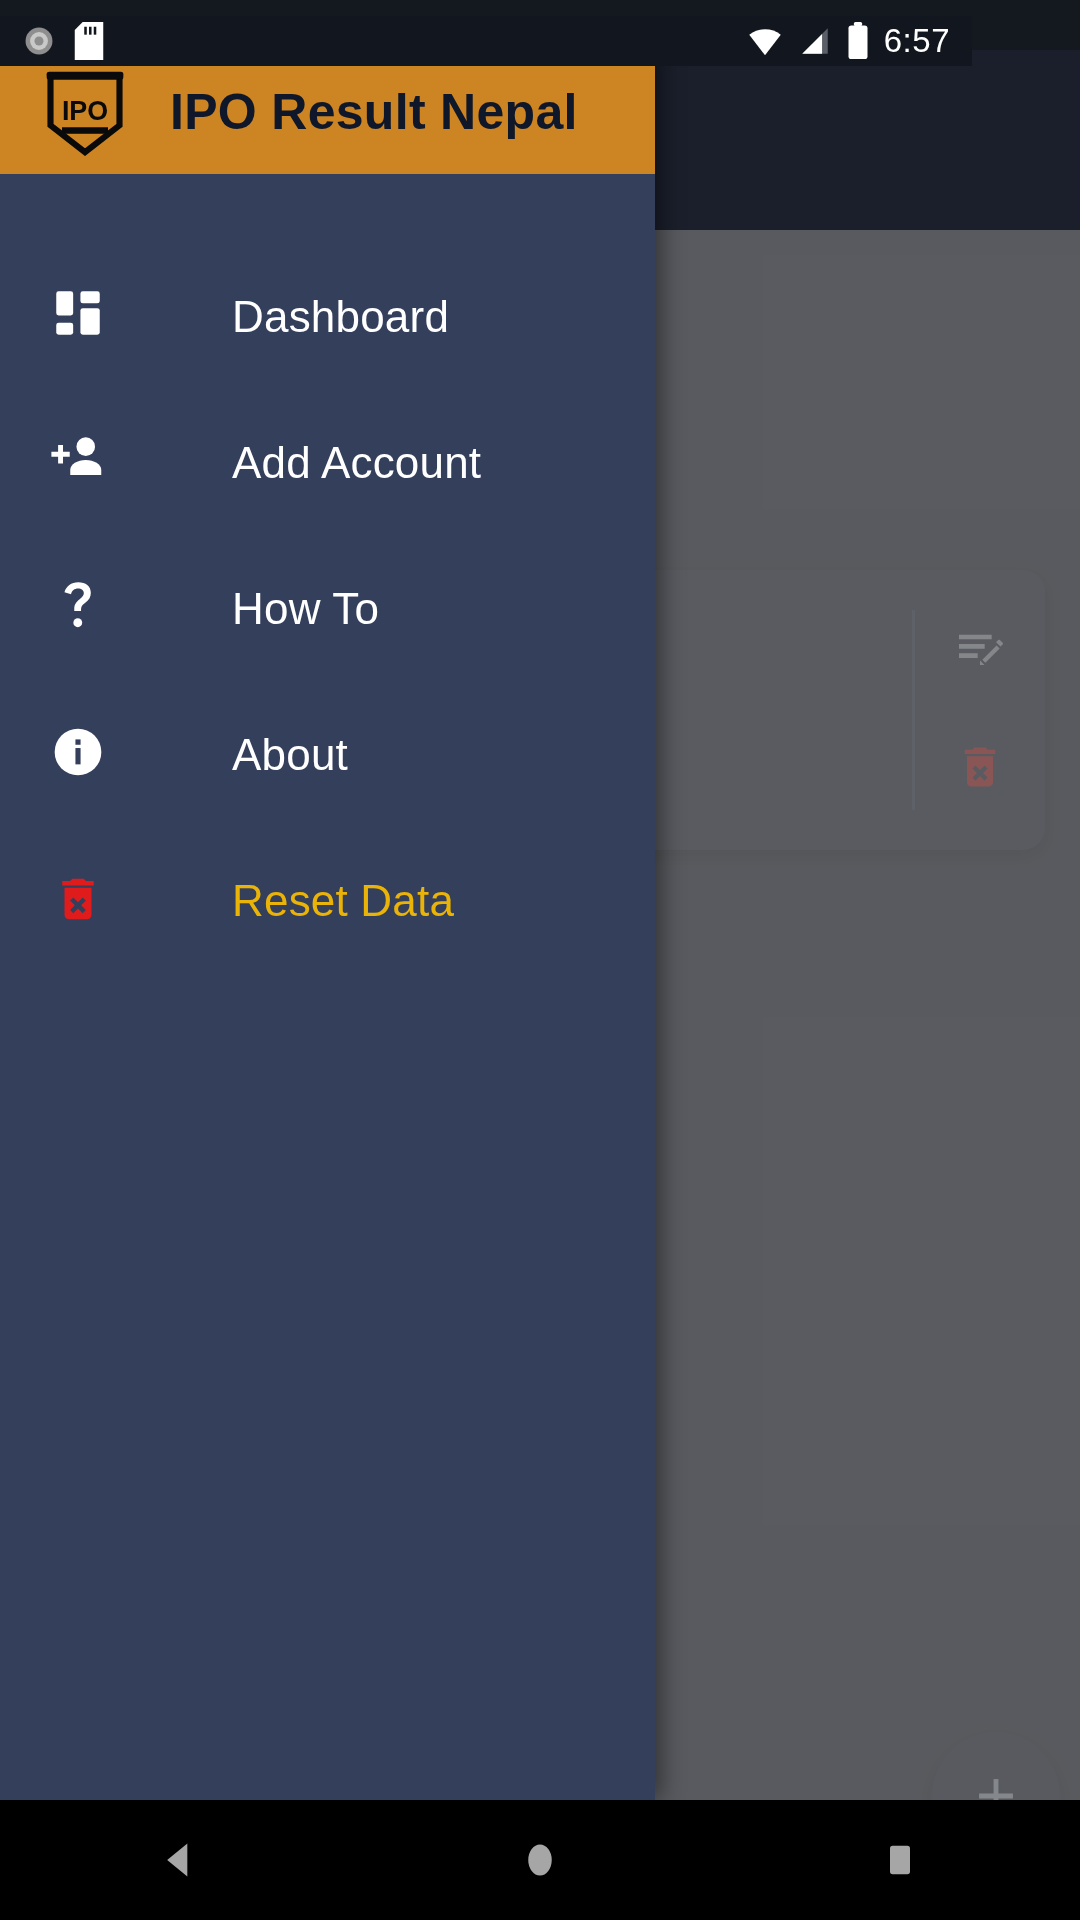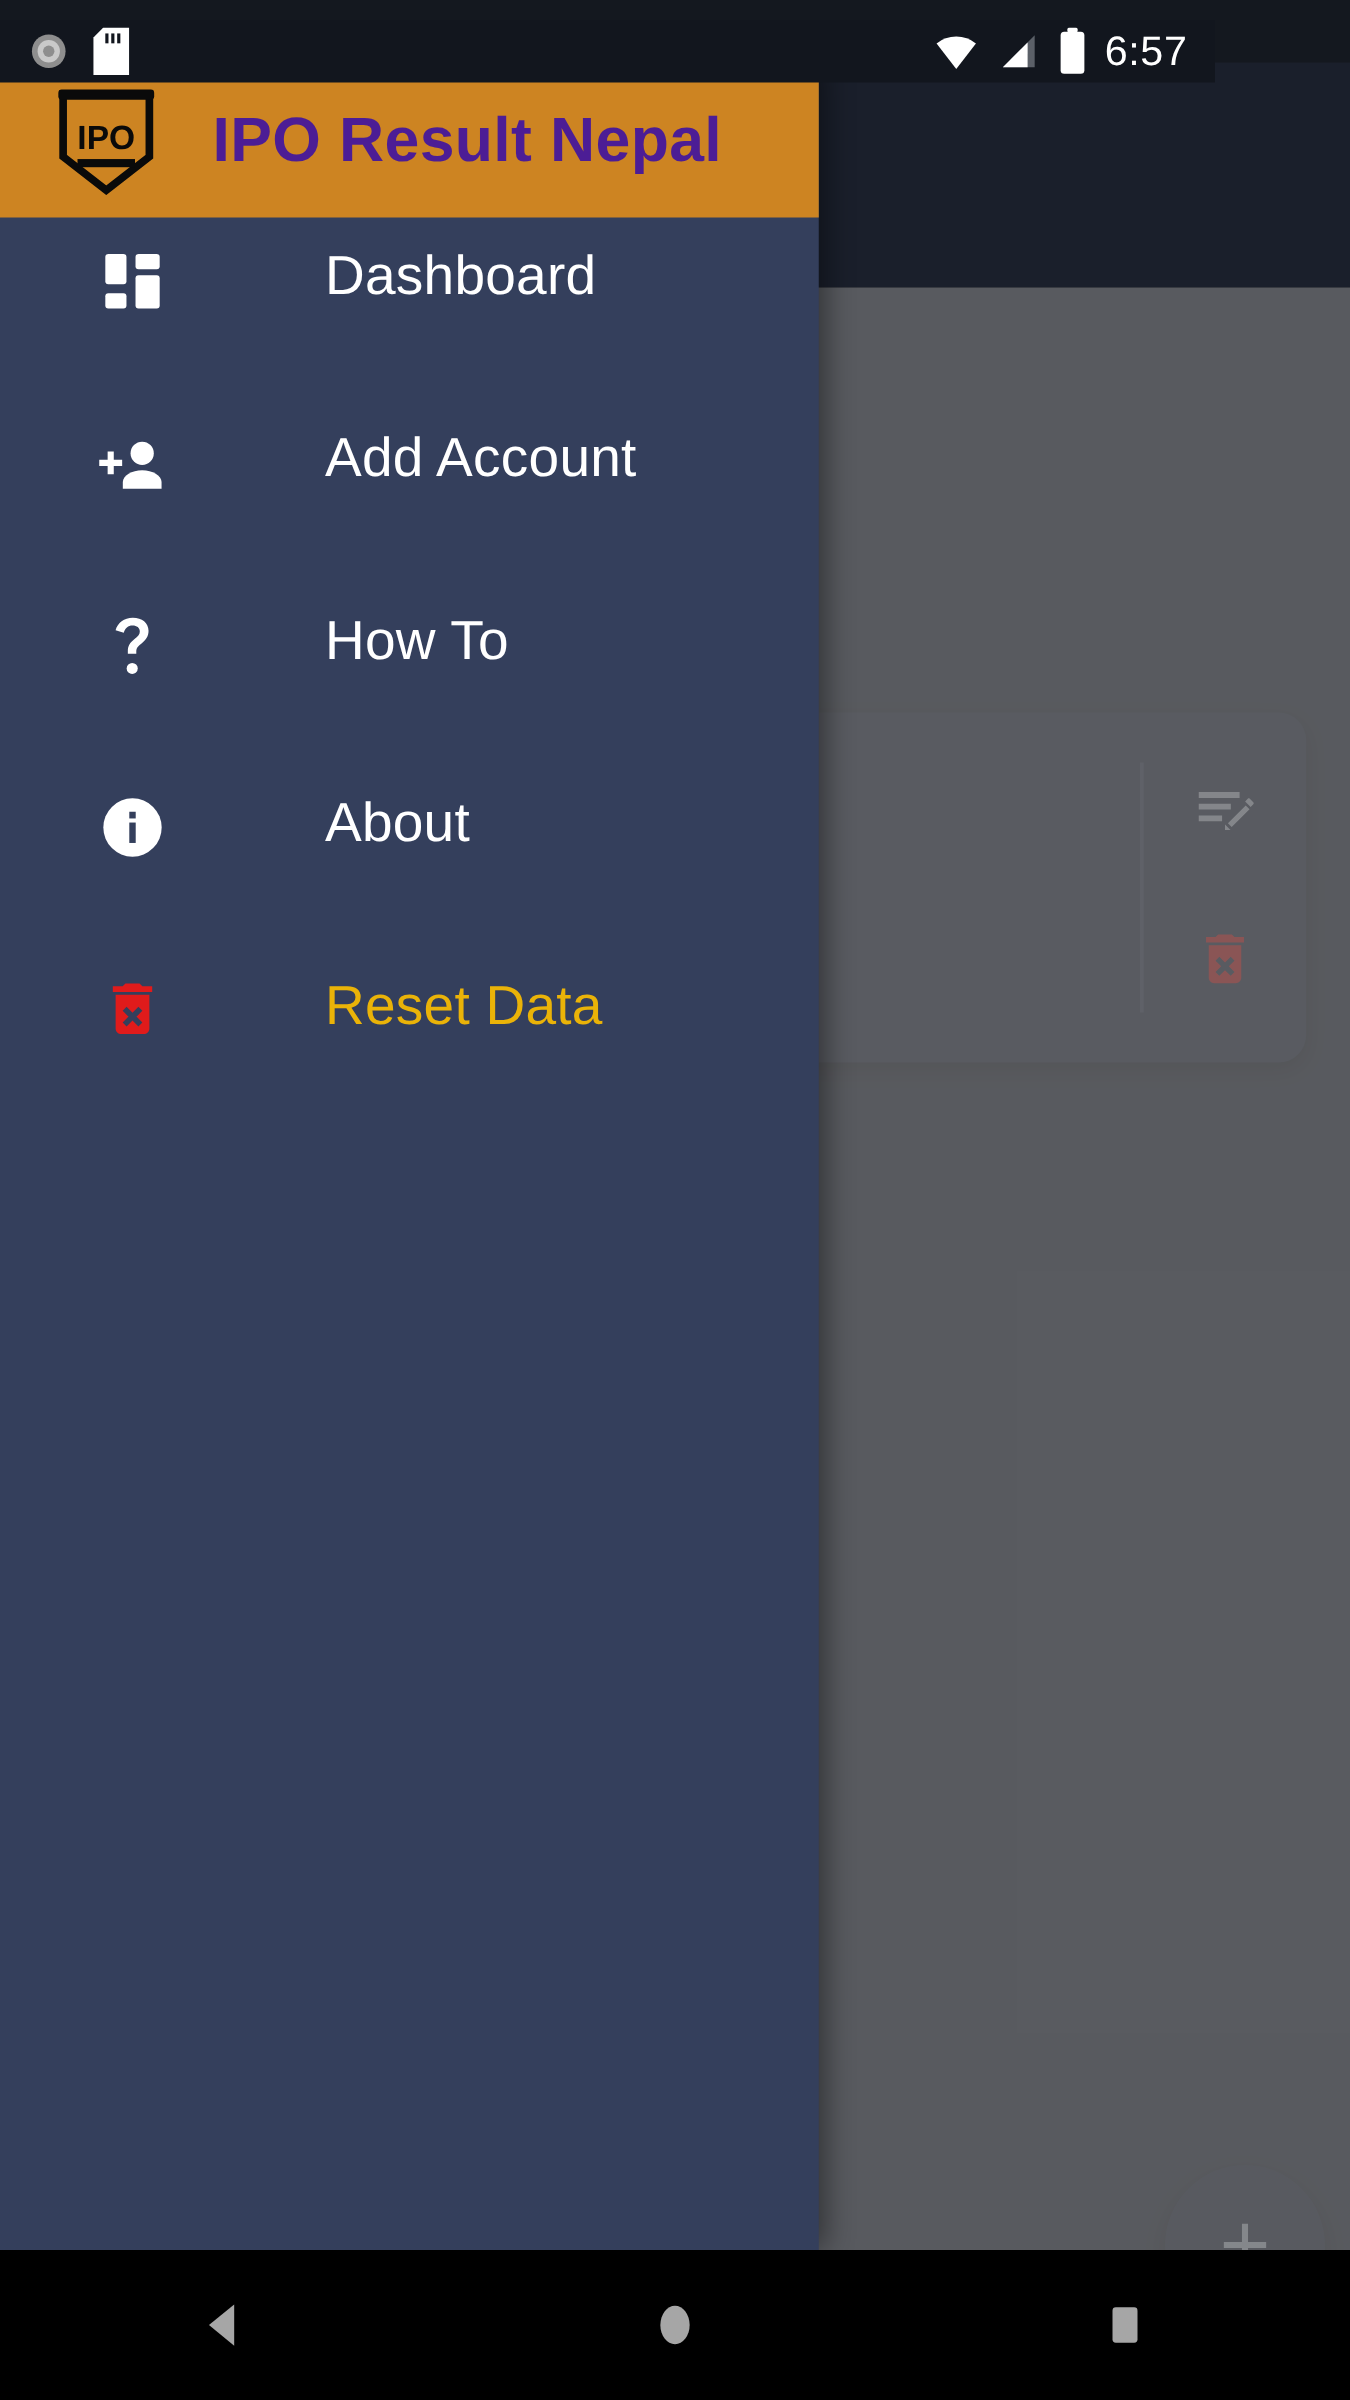--- a/index.html
+++ b/index.html
@@ -68,24 +68,24 @@
   
   .drawer{
     position:absolute; left:0; top:50px; width:655px; height:1750px;
     background:#343f5c; z-index:30;
     box-shadow:6px 0 22px rgba(0,0,0,.45);
   }
   .drawer-header{
     height:124px; background:#cd8422;
     display:flex; align-items:center; padding-left:42px; gap:42px;
   }
-  .drawer-title{ font-size:50px; font-weight:700; color:#4c1d95; letter-spacing:.3px; }
+  .drawer-title{ font-size:50px; font-weight:700; color:#0f172a; letter-spacing:.3px; }
   .menu{ padding-top:22px; }
   .menu-item{
-    height:146px; display:flex; align-items:flex-start; padding-left:22px;margin-left:48px;
+    height:146px; display:flex; align-items:flex-end; padding-left:42px;
   }
   .menu-icon{ width:72px; display:flex; align-items:center; justify-content:center; }
   .menu-label{
     margin-left:118px; font-size:44px; color:#ffffff; letter-spacing:.2px;
   }
   .menu-item.danger .menu-label{ color:#eab308; }
 
   
   .navbar{
     position:absolute; left:0; bottom:0; width:1080px; height:120px;

